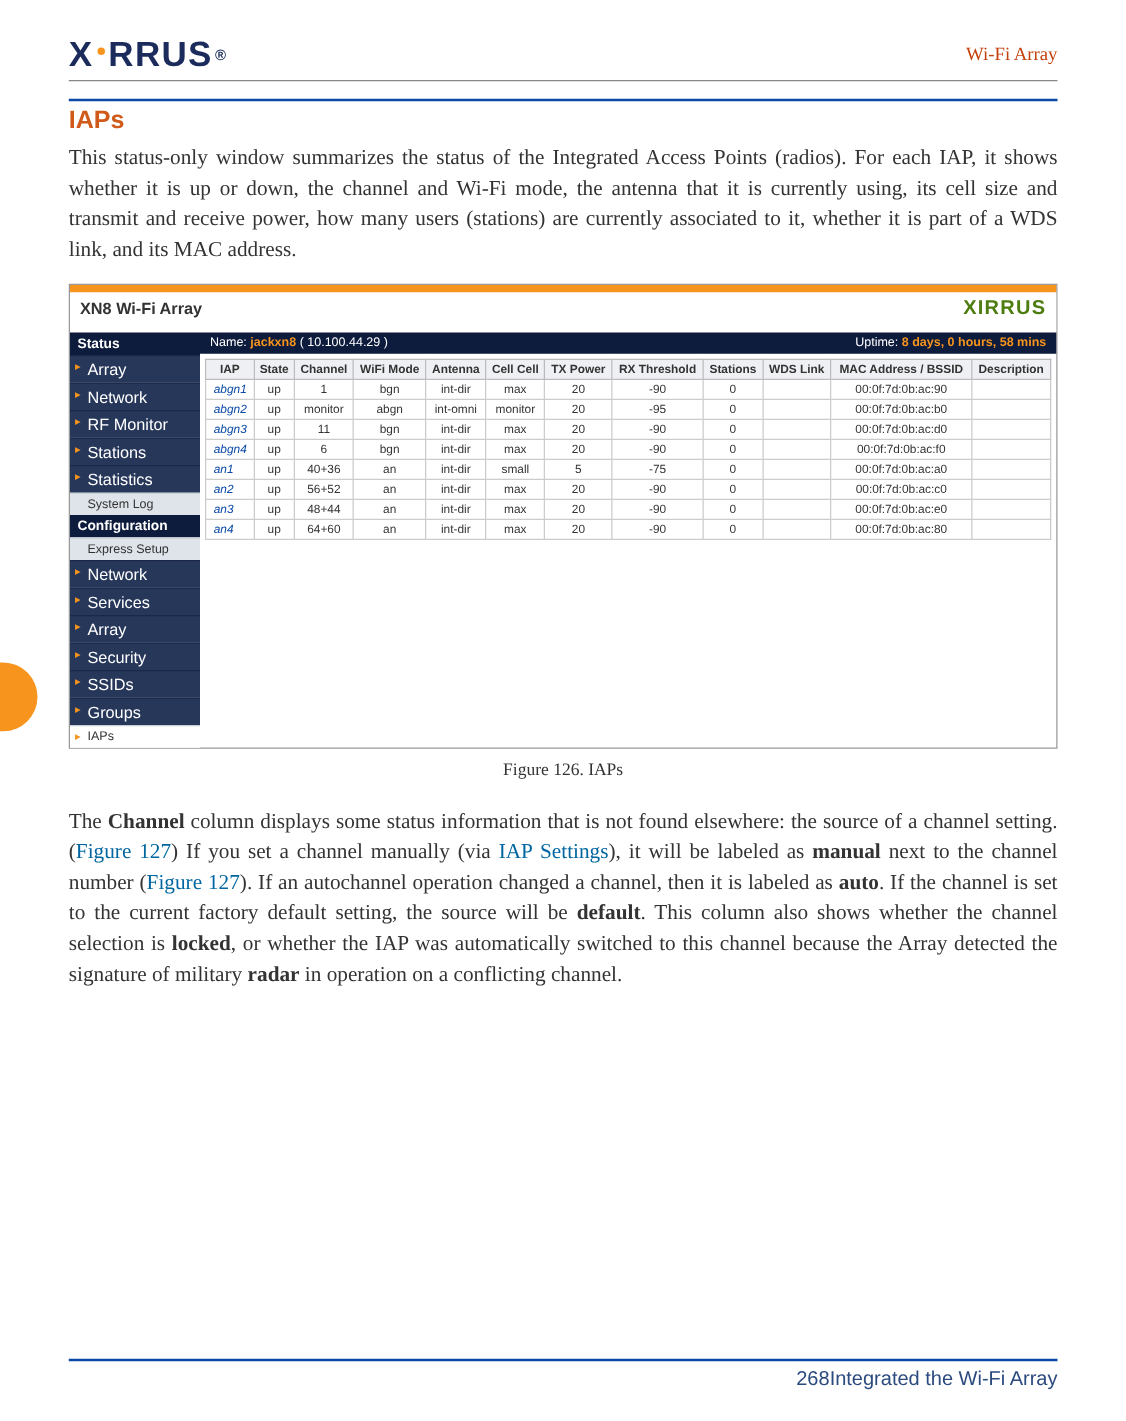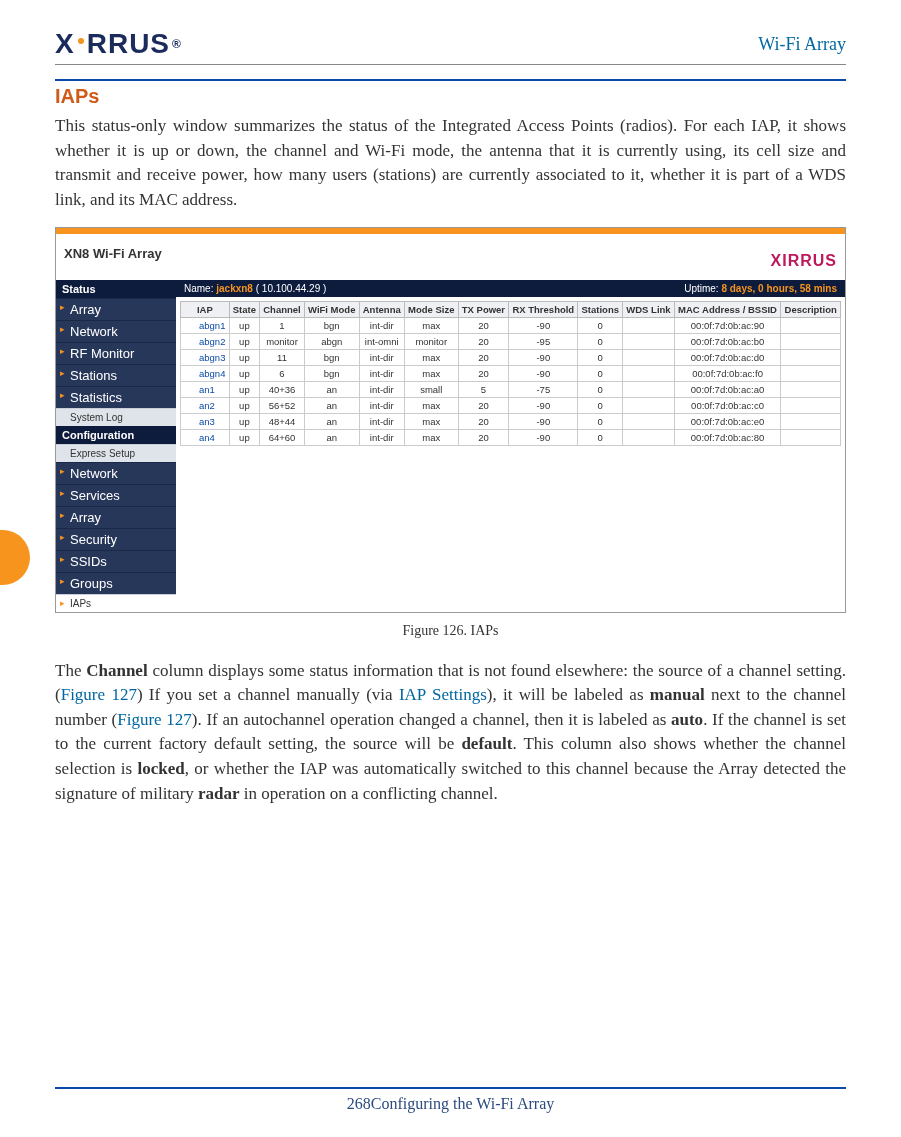--- a/index.html
+++ b/index.html
@@ -38,21 +38,21 @@
     font-weight: 900;
     font-size: 28px;
     letter-spacing: 1px;
     color: #1a2b5c;
     display: flex;
     align-items: center;
     gap: 2px;
   }
   .logo .i1 { color:#1a2b5c; }
   .logo .dot { width:6px;height:6px;background:#f7941d;border-radius:50%;display:inline-block;margin:0 1px 6px 1px;}
-  .doc-title { color:#0369a1; font-size:18px; font-family: Georgia, serif; }
+  .doc-title { color:#c2410c; font-size:15px; font-family: Georgia, serif; }
   h2.section {
     color: #d05a1a;
     font-family: Arial, sans-serif;
     font-size: 20px;
     margin: 6px 0 6px 0;
     font-weight: bold;
     border-top: 2px solid #0a4aa6;
     padding-top: 4px;
   }
   p.body {
@@ -86,54 +86,54 @@
   }
   .ui-titlebar {
     display:flex;
     justify-content: space-between;
     align-items:center;
     padding: 4px 8px 10px 8px;
     background:#fff;
   }
   .ui-titlebar .t { font-size:13px; font-weight:bold; color:#333;}
   .ui-logo {
-    font-weight:900; font-size:16px; color:#be185d; letter-spacing:1px;margin-top:14px;
+    font-weight:900; font-size:16px; color:#4d7c0f; letter-spacing:1px;
   }
   .ui-main { display:flex; }
   .ui-sidebar {
-    width: 120px;
+    width: 104px;
     background:#fff;
     flex-shrink:0;
   }
   .sb-head { background:#0d1b3d; color:#fff; font-weight:bold; padding:3px 6px; font-size:11px;}
   .sb-item { background:#27375a; color:#fff; padding:3px 6px 3px 14px; border-top:1px solid #1a2747; font-size:13px; position:relative;}
   .sb-item::before { content:"▸"; position:absolute; left:4px; color:#f7941d; font-size:9px;}
   .sb-sub { background:#dfe4eb; color:#333; padding:3px 6px 3px 14px; font-size:10px; border-top:1px solid #c8ced8;}
   .sb-active { background:#fff; color:#333; padding:3px 6px 3px 14px; font-size:10px; border-top:1px solid #c8ced8; position:relative;}
   .sb-active::before { content:"▸"; position:absolute; left:4px; color:#f7941d; font-size:9px;}
   .ui-content { flex:1; }
   .uc-bar {
     background:#0d1b3d; color:#fff; display:flex; justify-content:space-between;
     padding:3px 8px; font-size:10px;gap:16px;
   }
   .uc-bar .name b, .uc-bar .uptime b { color:#f7941d; }
   .ui-table { width: calc(100% - 8px); border-collapse: collapse; margin:4px; font-size:9.5px;}
   .ui-table th { background:#eef0f3; border:1px solid #bbb; padding:2px 3px; font-weight:bold; text-align:center; font-size:9.5px;margin-top:30px;}
   .ui-table td { border:1px solid #ccc; padding:2px 3px; text-align:center;}
-  .ui-table td.iap { color:#0b4aa6; text-align:left; padding-left:18px;}
+  .ui-table td.iap { color:#0b4aa6; text-align:left; padding-left:6px;font-style:italic;}
 
   .footer {
     position:absolute;
     bottom: 24px;
     left: 55px; right: 55px;
     border-top: 2px solid #0a4aa6;
     padding-top: 6px;
     display:flex;
-    justify-content: center;
-    font-family: Liberation Serif, serif;
+    justify-content: flex-end;
+    font-family: Liberation Sans, sans-serif;
     font-size: 16px;
     color:#2b4a7e;
   }
 </style>
 </head>
 <body>
 
 <div class="page">
   <div class="side-tab"></div>
 
@@ -191,21 +191,21 @@
             </span>
           </div>
           <table class="ui-table">
             <thead>
                 <tr id="thead-row">
                   <th>IAP</th>
                   <th>State</th>
                   <th>Channel</th>
                   <th>WiFi Mode</th>
                   <th>Antenna</th>
-                  <th>Mode Size</th>
+                  <th>Cell Cell</th>
                   <th>TX Power</th>
                   <th>RX Threshold</th>
                   <th>Stations</th>
                   <th>WDS Link</th>
                   <th>MAC Address / BSSID</th>
                   <th>Description</th>
                 </tr>
               </thead>
             <tbody id="tbody">
                 <tr>
@@ -327,15 +327,15 @@
     </div>
     <div class="fig-caption">Figure 126. IAPs</div>
   </div>
 
   <p class="body">
     <span>The </span><span class="bold">Channel</span><span> column displays some status information that is not found elsewhere: the source of a channel setting. (</span><span class="link">Figure 127</span><span>) If you set a channel manually (via </span><span class="link">IAP Settings</span><span>), it will be labeled as </span><span class="bold">manual</span><span> next to the channel number (</span><span class="link">Figure 127</span><span>). If an autochannel operation changed a channel, then it is labeled as </span><span class="bold">auto</span><span>. If the channel is set to the current factory default setting, the source will be </span><span class="bold">default</span><span>. This column also shows whether the channel selection is </span><span class="bold">locked</span><span>, or whether the IAP was automatically switched to this channel because the Array detected the signature of military </span><span class="bold">radar</span><span> in operation on a conflicting channel.</span>
   </p>
 
   <div class="footer">
     <span>268</span>
-    <span>Configuring the Wi-Fi Array</span>
+    <span>Integrated the Wi-Fi Array</span>
   </div>
 </div>
 
 </body></html>

